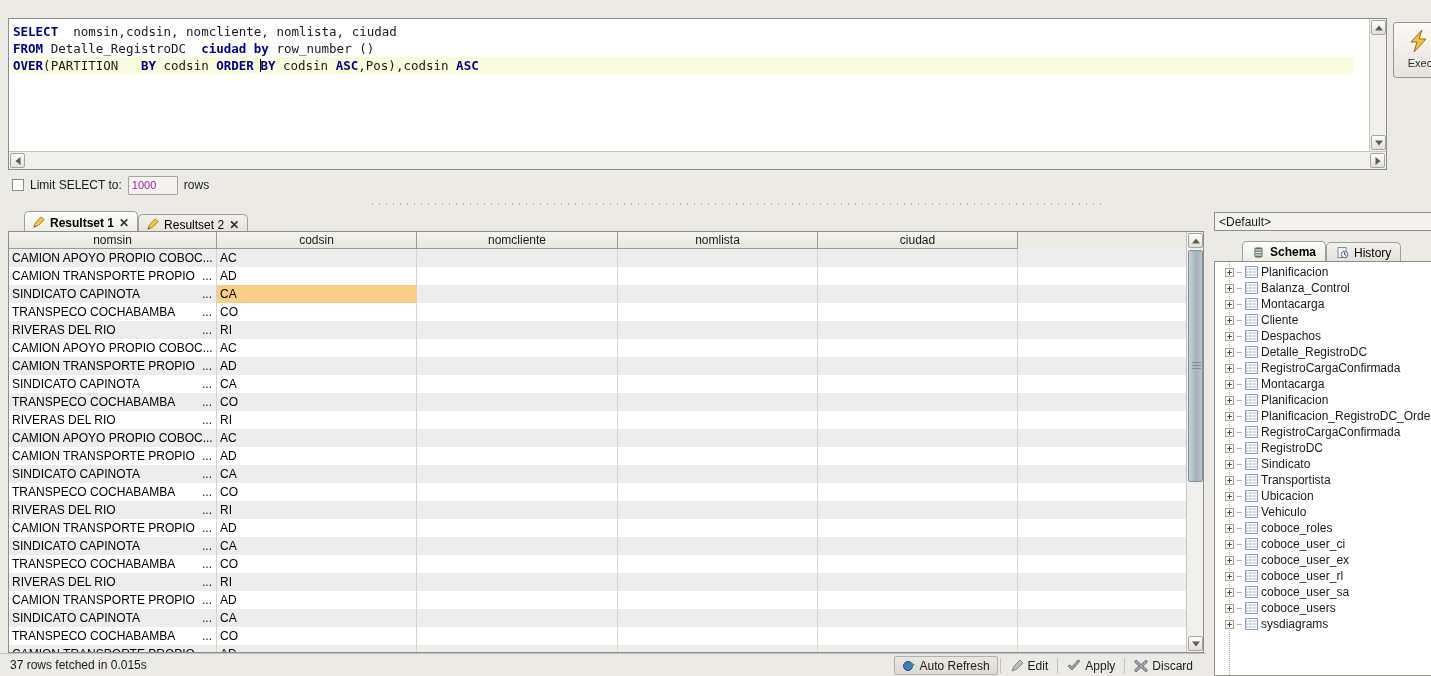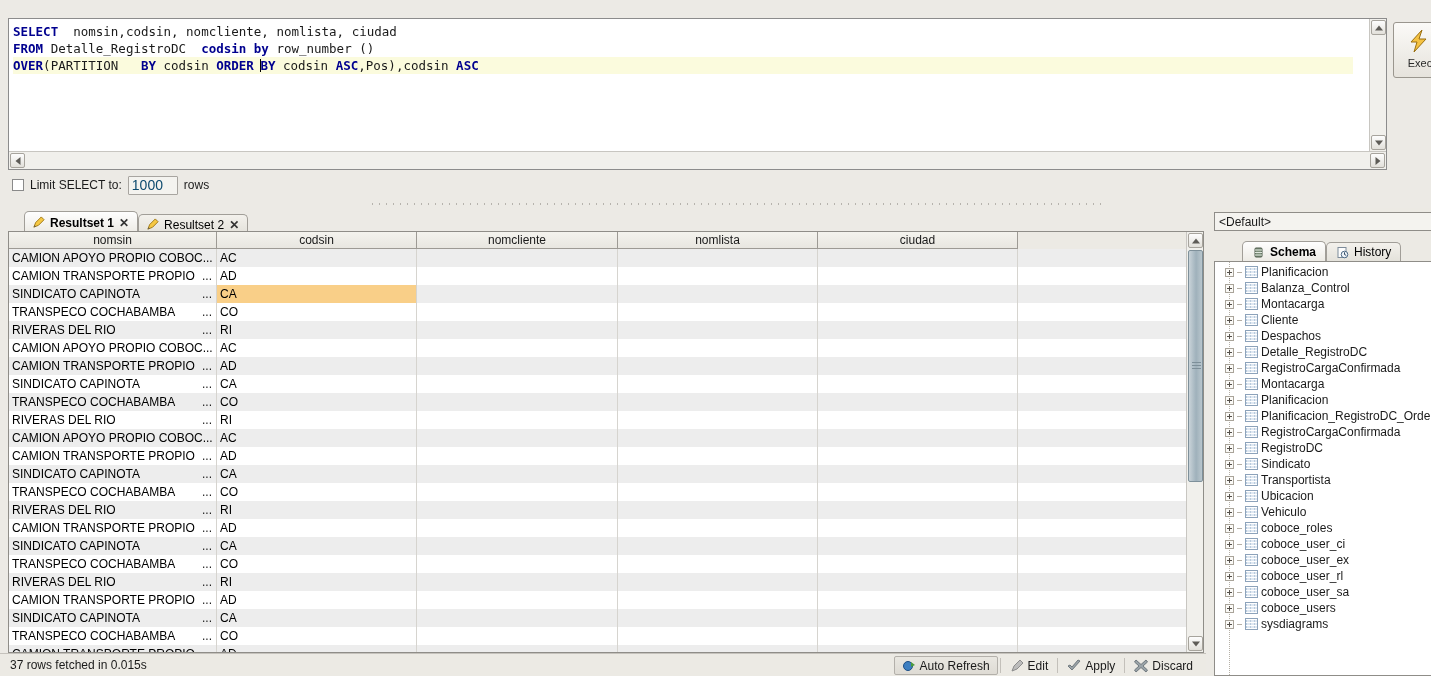--- a/index.html
+++ b/index.html
@@ -100,21 +100,21 @@
     height: 18px; display: flex; align-items: center; gap: 6px;
   }
   .chk {
     width: 12px; height: 12px; background: #fff;
     border: 1px solid #8a8a8a; display: inline-block;
   }
   .limit-label { font-size: 12px; color: #1a1a1a; }
   .limit-input {
     width: 50px; height: 19px; background: #f4f3ef;
     border: 1px solid #a8a5a0; border-radius: 1px;
-    font-size: 14px; color: #0c4a6e; padding: 0 3px;
+    font-size: 11px; color: #a21caf; padding: 0 3px;
     font-family: "Liberation Sans", sans-serif;
   }
 
   
   .splitter {
     position: absolute; left: 372px; top: 200px; width: 733px; height: 8px;
     background-image: repeating-linear-gradient(to right, #b6b3ad 0 1px, transparent 1px 7px);
     background-size: 7px 2px; background-repeat: repeat-x;
     background-position: 0 3px;
   }
@@ -201,21 +201,21 @@
   
   .schema-panel {
     position: absolute; left: 1210px; top: 208px; width: 225px; height: 468px;
     background: #eceae4;
   }
   .schema-combo {
     position: absolute; left: 4px; top: 4px; width: 221px; height: 19px;
     background: #f4f3ef; border: 1px solid #8f8d88;
     font-size: 12px; line-height: 18px; padding-left: 4px; color: #1a1a1a;
   }
-  .sch-tabs { position: absolute; left: 32px; top: 33px; display: flex; align-items: center; }
+  .sch-tabs { position: absolute; left: 32px; top: 33px; display: flex; align-items: flex-end; }
   .sch-tab {
     height: 20px; display: flex; align-items: center; gap: 5px;
     padding: 0 9px; border: 1px solid #a19e98; border-bottom: none;
     border-radius: 5px 5px 0 0; font-size: 12px;
     background: linear-gradient(#f3f1ec, #e3e1da);
   }
   .sch-tab.active { background: linear-gradient(#fefefe, #eceae4); height: 21px; font-weight: bold; }
   .tree-box {
     position: absolute; left: 4px; top: 53px; width: 227px; height: 415px;
     background: #fff; border: 1px solid #8f8d88; border-right: none;
@@ -244,21 +244,21 @@
 </style>
 </head>
 <body>
 
 <div id="app">
 
 
   <div class="editor-wrap">
     <div class="editor-code" id="editor-code">
         <div class="code-line"><span class="kw">SELECT</span><span class="pl">  nomsin,codsin, nomcliente, nomlista, ciudad</span></div>
-        <div class="code-line"><span class="kw">FROM</span><span class="pl"> Detalle_RegistroDC  </span><span class="kw">codsin by</span><span class="pl"> row_number ()</span></div>
+        <div class="code-line"><span class="kw">FROM</span><span class="pl"> Detalle_RegistroDC  </span><span class="kw">ciudad by</span><span class="pl"> row_number ()</span></div>
         <div class="code-line cur"><span class="kw">OVER</span><span class="pl">(PARTITION   </span><span class="kw">BY</span><span class="pl"> codsin </span><span class="kw">ORDER</span><span class="pl"> </span><span class="caret"></span><span class="kw">BY</span><span class="pl"> codsin </span><span class="kw">ASC</span><span class="pl">,Pos),codsin </span><span class="kw">ASC</span></div>
       </div>
     <div class="vscroll-ed">
       <div class="arr-up">
           <span class="tri tri-up"></span>
         </div>
       <div class="arr-dn">
           <span class="tri tri-dn"></span>
         </div>
     </div>

